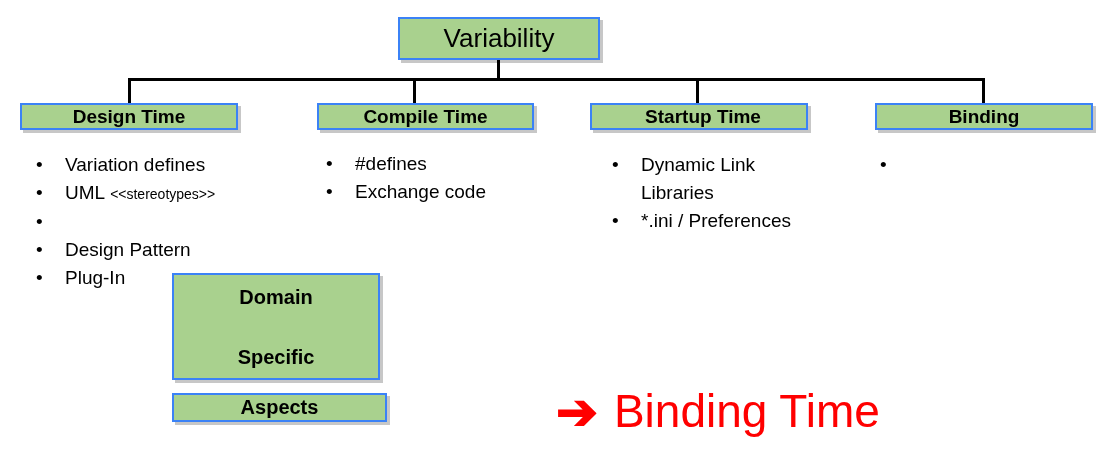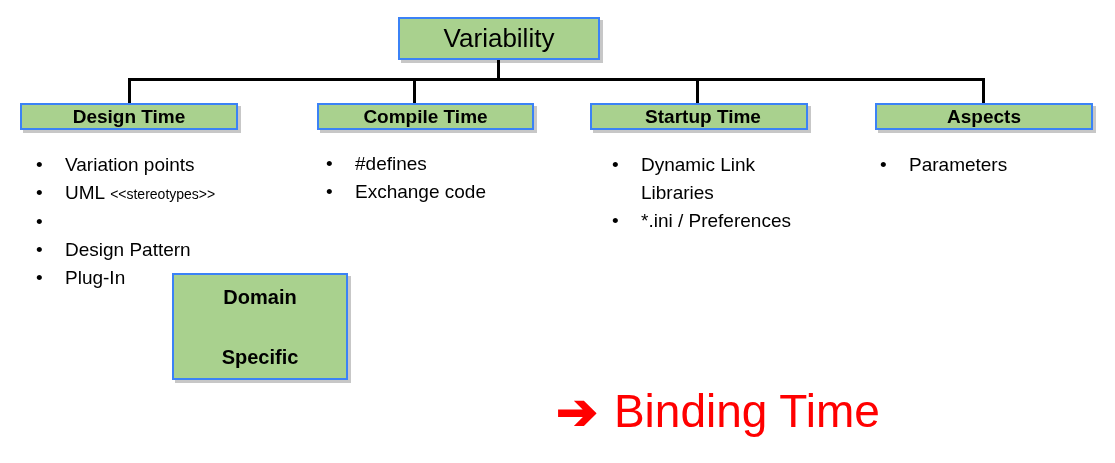--- a/index.html
+++ b/index.html
@@ -40,21 +40,21 @@
   .list-0 { left: 36px; }
   .list-1 { left: 326px; top: 150px; }
   .list-2 { left: 612px; }
   .list-3 { left: 880px; }
   .bitem { display: flex; line-height: 28px; }
   .bullet { width: 29px; flex: none; }
   .btext { white-space: normal; }
   .list-2 .btext { width: 172px; }
   .small { font-size: 14px; margin-left: 5px; }
   .dsl-box {
-    left: 172px; top: 273px; width: 176px; height: 107px;
+    left: 172px; top: 273px; width: 208px; height: 107px;
     flex-direction: column;
     font-weight: bold; font-size: 20px; line-height: 28px; gap: 32px;
   }
   .aspects-box { left: 172px; top: 393px; width: 215px; height: 29px; font-weight: bold; font-size: 20px; }
   .annotation {
     position: absolute; left: 556px; top: 384px;
     display: flex; align-items: center; gap: 16px;
     color: #ff0000;
   }
   .arrow-glyph { font-size: 50px; line-height: 1; font-weight: bold; }
@@ -79,27 +79,27 @@
   <div class="gbox hdr hdr-0">
     <span>Design Time</span>
   </div>
   <div class="gbox hdr hdr-1">
     <span>Compile Time</span>
   </div>
   <div class="gbox hdr hdr-2">
     <span>Startup Time</span>
   </div>
   <div class="gbox hdr hdr-3">
-    <span>Aspects</span>
+    <span>Binding</span>
   </div>
 
   <div class="blist list-0">
     <div class="bitem">
       <span class="bullet">•</span>
-      <span class="btext"><span>Variation points</span></span>
+      <span class="btext"><span>Variation defines</span></span>
     </div>
     <div class="bitem">
       <span class="bullet">•</span>
       <span class="btext"><span>UML</span><span class="small">&lt;&lt;stereotypes&gt;&gt;</span></span>
     </div>
     <div class="bitem">
       <span class="bullet">•</span>
     </div>
     <div class="bitem">
       <span class="bullet">•</span>
@@ -129,28 +129,30 @@
     </div>
     <div class="bitem">
       <span class="bullet">•</span>
       <span class="btext"><span>*.ini / Preferences</span></span>
     </div>
   </div>
 
   <div class="blist list-3">
     <div class="bitem">
       <span class="bullet">•</span>
-      <span class="btext"><span>Parameters</span></span>
     </div>
   </div>
 
   <div class="gbox dsl-box">
     <div>Domain</div>
     <div>Specific</div>
   </div>
 
+  <div class="gbox aspects-box">
+    <span>Aspects</span>
+  </div>
 
   <div class="annotation">
     <span class="arrow-glyph">➔</span>
     <span class="annotation-label">Binding Time</span>
   </div>
 
 </div>
 
 </body></html>

